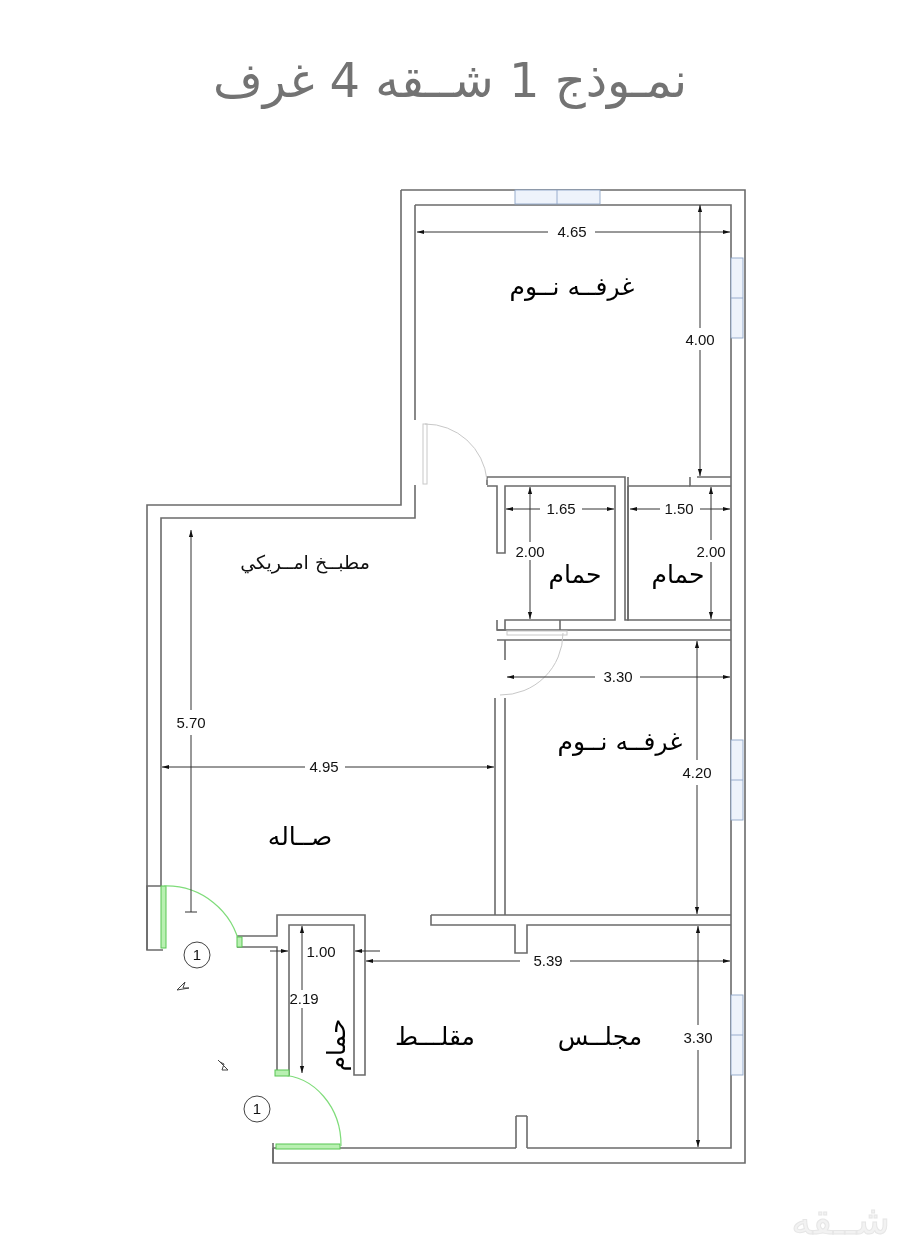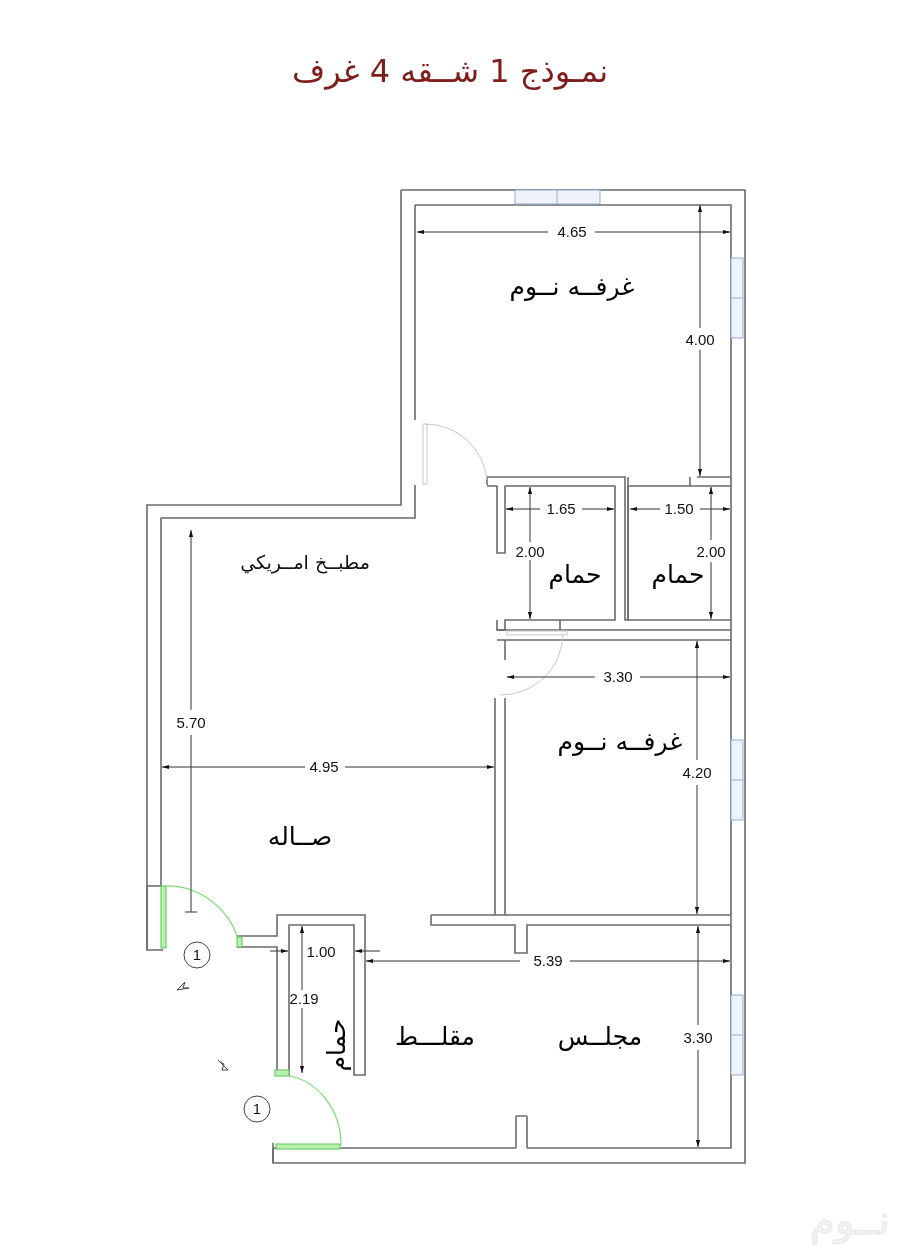--- a/index.html
+++ b/index.html
@@ -1,19 +1,19 @@
 <!DOCTYPE html>
 <html><head>
 <meta charset="utf-8">
 <style>
   html, body { margin: 0; padding: 0; background: #ffffff; }
   body { width: 900px; height: 1249px; position: relative; overflow: hidden;
          font-family: "DejaVu Sans", sans-serif; }
   #title { position: absolute; left: 0; top: 52px; width: 900px; text-align: center;
-           color: #7f1d1d; font-size: 32px; direction: rtl; letter-spacing: 1px;
+           color: #737373; font-size: 48px; direction: rtl; letter-spacing: 1px;
            font-family: "DejaVu Sans", sans-serif; }
   #plan { position: absolute; left: 0; top: 0; }
   .wall { fill: none; stroke: #6b6b6b; stroke-width: 1.6; }
   .dim { stroke: #333; stroke-width: 1; fill: none; }
   .dimtxt { font-family: "Liberation Sans", sans-serif; font-size: 15px; fill: #111; }
   .room { font-family: "DejaVu Sans", sans-serif; font-size: 25px; fill: #000; direction: rtl; }
   .room-sm { font-family: "DejaVu Sans", sans-serif; font-size: 19px; fill: #111; direction: rtl; }
   .win { fill: #eef3fb; stroke: #8ea6c8; stroke-width: 0.9; }
   .door-grey { fill: none; stroke: #c8c8c8; stroke-width: 1; }
   .door-green { fill: none; stroke: #7fdc7a; stroke-width: 1.2; }
@@ -180,13 +180,13 @@
     <text class="room" x="678" y="583" text-anchor="middle">حمام</text>
     <text class="room-sm" x="305" y="569" text-anchor="middle">مطبــخ امــريكي</text>
     <text class="room" x="300" y="845" text-anchor="middle">صــاله</text>
     <text class="room" x="620" y="750" text-anchor="middle">غرفــه نــوم</text>
     <text class="room" x="0" y="0" text-anchor="middle" transform="translate(345,1045) rotate(-90)">حمام</text>
     <text class="room" x="435" y="1045" text-anchor="middle">مقلـــط</text>
     <text class="room" x="600" y="1045" text-anchor="middle">مجلــس</text>
   </g>
 </svg>
 
-<div id="watermark">نــوم</div>
+<div id="watermark">شــقه</div>
 
 </body></html>

